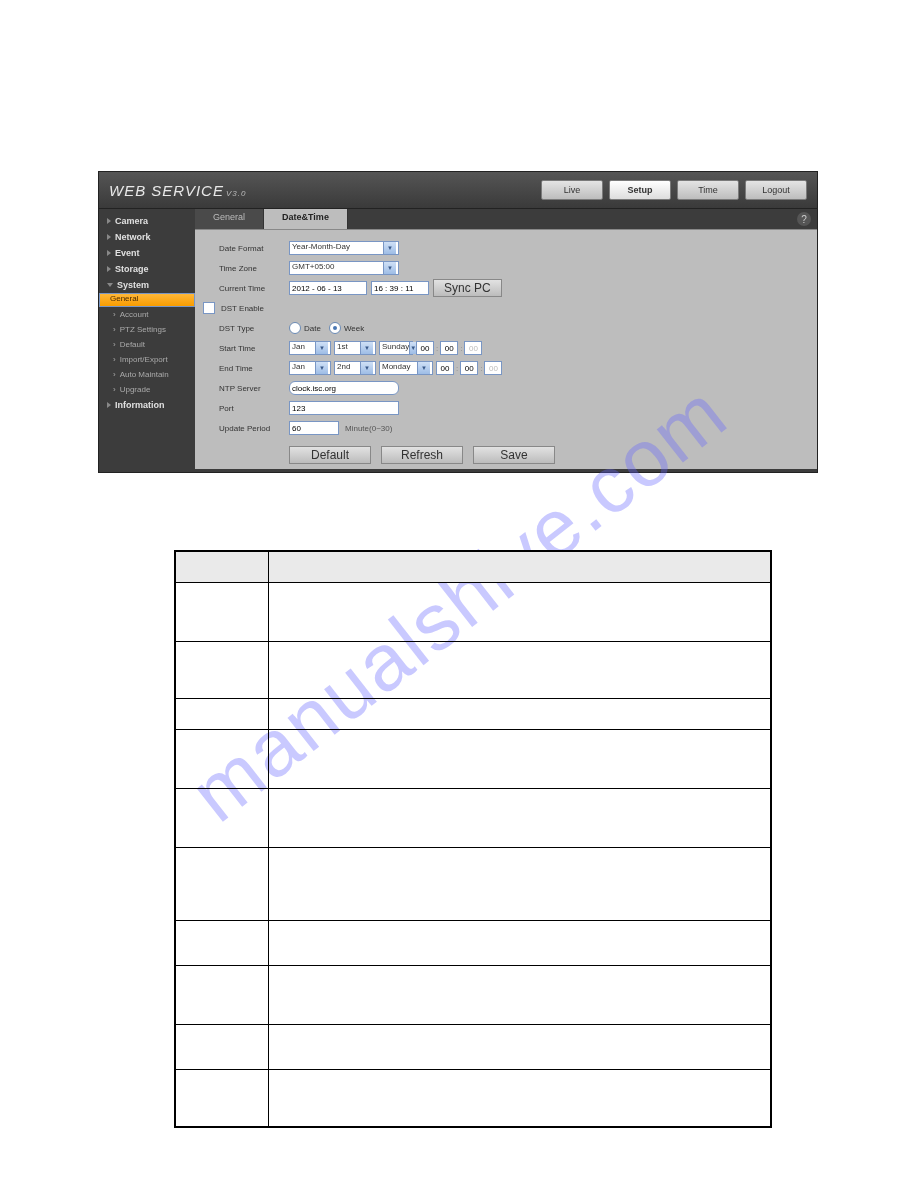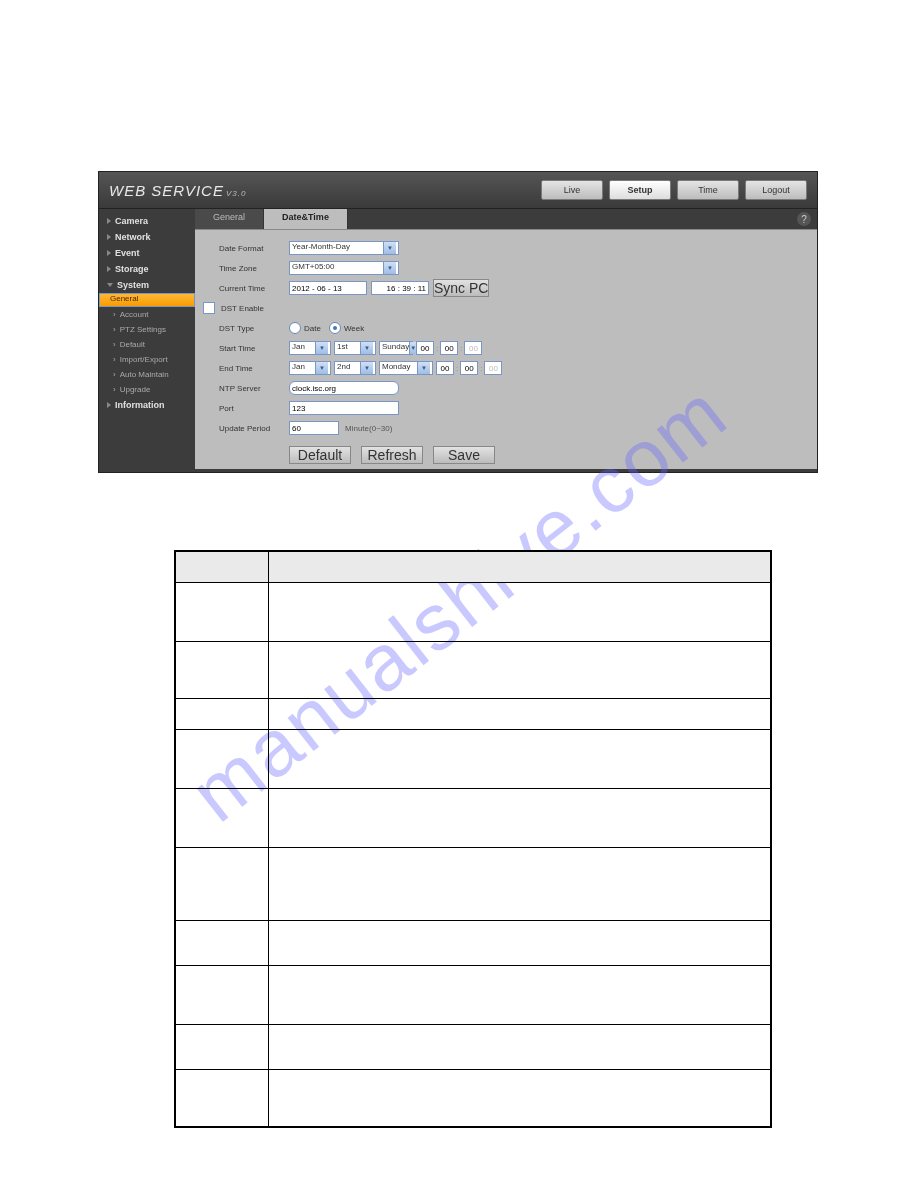--- a/index.html
+++ b/index.html
@@ -24,21 +24,21 @@
 .tab{padding:3px 18px;font-size:9px;color:#bbb;background:#4a4a4a;border-right:1px solid #333}
 .tab.active{background:#bdbdbd;color:#222;font-weight:bold}
 .helpicon{position:absolute;right:6px;top:3px;width:14px;height:14px;border-radius:50%;background:#555;color:#ccc;font-size:10px;display:flex;align-items:center;justify-content:center}
 .form{padding:10px 10px 10px 24px;font-size:8px;color:#333}
 .row{display:flex;align-items:center;margin-bottom:4px;height:16px}
 .lbl{width:70px;color:#333}
 .sel,.inp{height:14px;font-size:8px;border:1px solid #7996c4;background:#fff;box-sizing:border-box;padding:0 2px}
 .sel{display:flex;align-items:flex-start;justify-content:space-between;color:#333}
 .sel .dd{width:12px;height:100%;background:linear-gradient(to bottom,#cfe0f6,#9ebde6);border-left:1px solid #7996c4;display:flex;align-items:center;justify-content:center}
 .sel .dd:after{content:"▼";font-size:6px;color:#3a5a8a}
-.btn{height:16px;padding:0 0;background:linear-gradient(to bottom,#e2e2e2,#bcbcbc);border:1px solid #888;font-size:14px;display:inline-flex;align-items:center;justify-content:center;color:#333}
+.btn{height:16px;padding:0 10px;background:linear-gradient(to bottom,#e2e2e2,#bcbcbc);border:1px solid #888;font-size:12px;display:inline-flex;align-items:center;justify-content:center;color:#333}
 .chk{width:12px;height:12px;border:1px solid #7996c4;background:#fff;margin-right:6px;box-sizing:border-box}
 .radio{width:10px;height:10px;border-radius:50%;border:1px solid #6a8ab4;background:#fff;display:inline-flex;align-items:center;justify-content:center;margin-right:3px}
 .radio.on:after{content:"";width:4px;height:4px;border-radius:50%;background:#4a78b4}
 .footerbtns{display:flex;gap:10px;margin-left:70px;margin-top:10px}
 .footerbtns .btn{width:60px}
 .watermark{position:absolute;left:50%;top:50%;transform:translate(-50%,-40%) rotate(-38deg);font-size:80px;color:rgba(100,100,255,0.35);font-weight:300;letter-spacing:2px;pointer-events:none;white-space:nowrap}
 .tablewrap{position:absolute;left:174px;top:550px;width:596px;border:1px solid #000}
 .tablewrap thead td{background:#eaeaea}
 .tablewrap td{border:1px solid #000}
 table{border-collapse:collapse;width:100%}
@@ -113,21 +113,21 @@
         <div class="row">
           <span class="lbl">Time Zone</span>
           <div class="sel" style="width:110px">
                 <span>GMT+05:00</span>
                 <span class="dd"></span>
               </div>
         </div>
         <div class="row">
           <span class="lbl">Current Time</span>
           <input class="inp" style="width: 78px;" value="2012 - 06 - 13">
-          <input class="inp" style="width: 58px; margin-left: 4px; text-align: right;" value="16 : 39 : 11">
+          <input class="inp" style="width: 58px; margin-left: 4px;" value="16 : 39 : 11">
           <div class="btn" style="margin-left:4px">Sync PC</div>
         </div>
         <div class="row" style="margin-left:-16px">
           <span class="chk"></span>
           <span>DST Enable</span>
         </div>
         <div class="row">
           <span class="lbl">DST Type</span>
           <span class="radio"></span>
               <span>Date</span>

